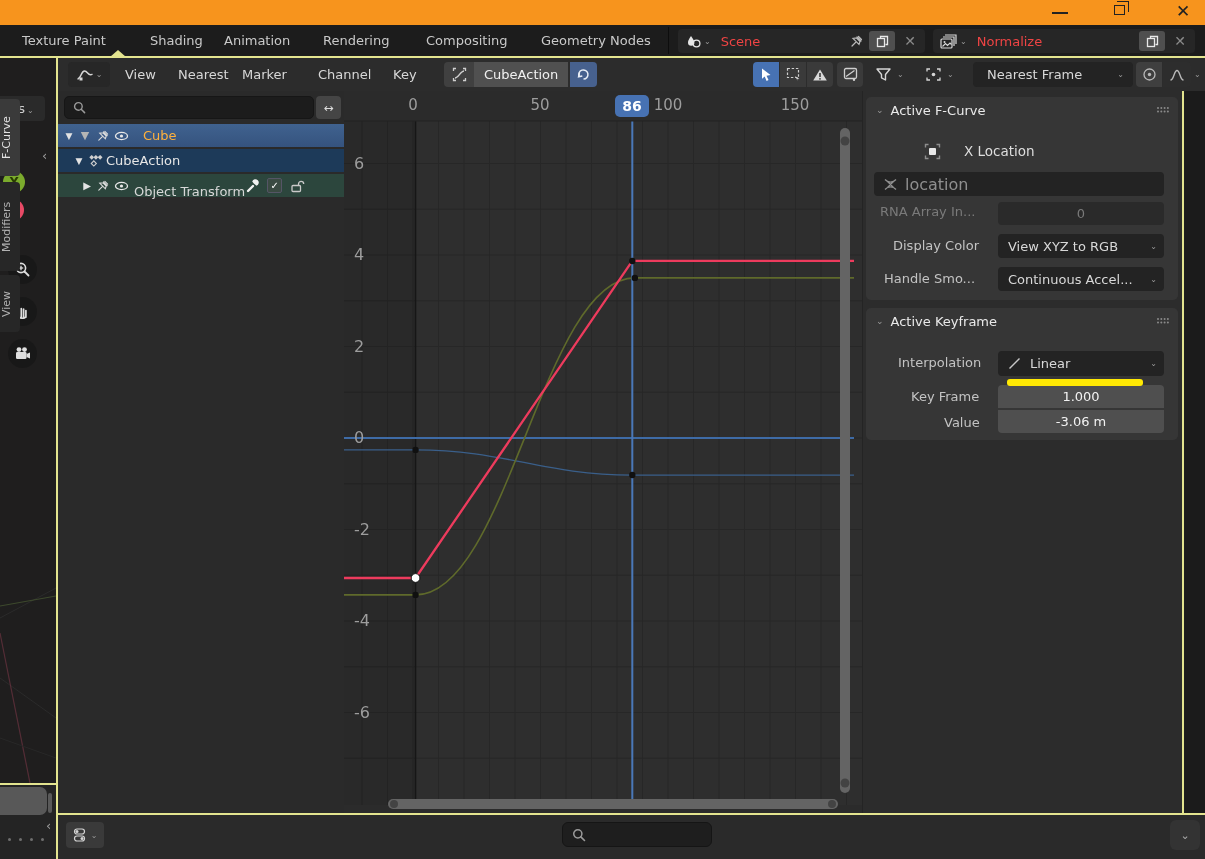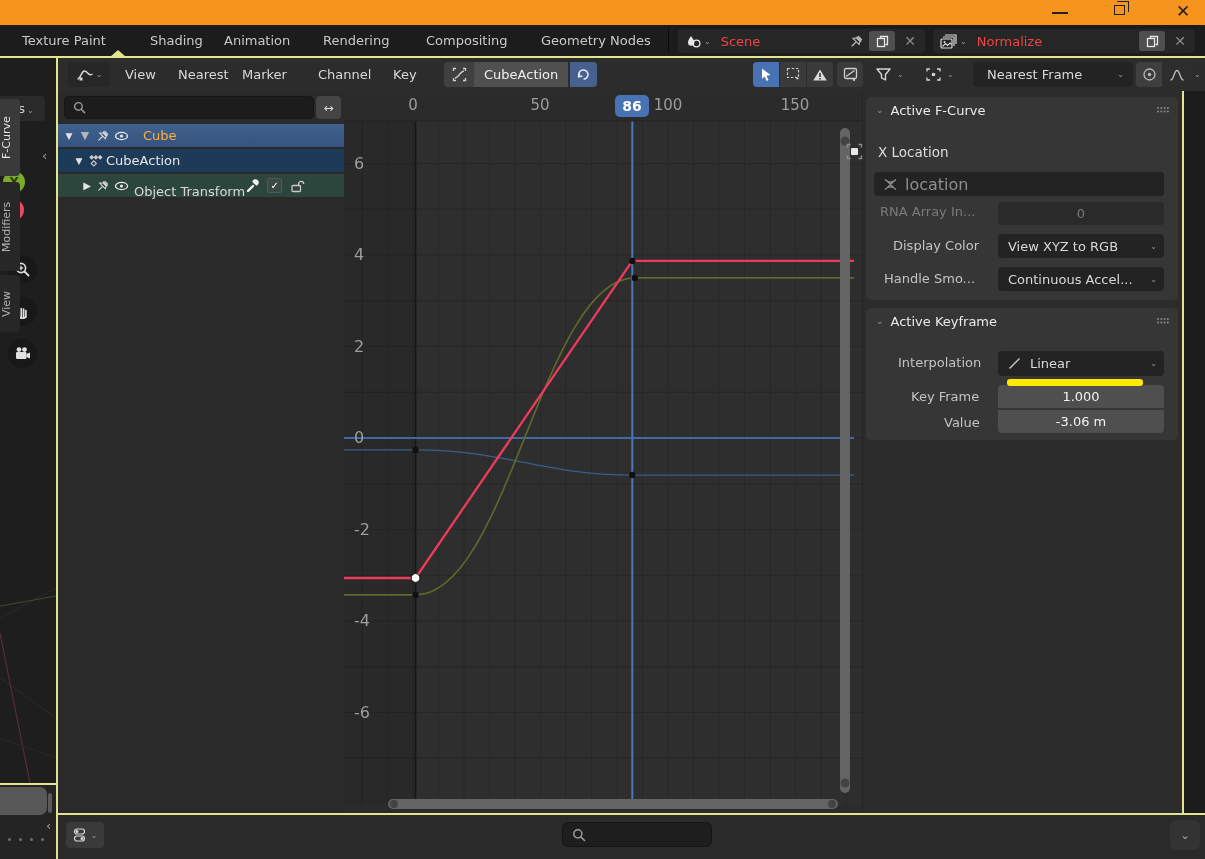--- a/index.html
+++ b/index.html
@@ -470,21 +470,21 @@
               <circle cx="11.9" cy="2" r="1"></circle>
               <circle cx="2" cy="5.5" r="1"></circle>
               <circle cx="5.3" cy="5.5" r="1"></circle>
               <circle cx="8.6" cy="5.5" r="1"></circle>
               <circle cx="11.9" cy="5.5" r="1"></circle>
             </g>
           </svg>
       </span>
     </div>
   </div>
-  <div class="abs" style="left:846px; top:143px; display:flex; align-items:center;">
+  <div class="abs" style="left:924px; top:143px; display:flex; align-items:flex-start;gap:8px;">
     <span>
       <svg width="17" height="17" viewBox="0 0 17 17">
           <path d="M1.5 4.5 V1.5 H4.5 M12.5 1.5 H15.5 V4.5 M15.5 12.5 V15.5 H12.5 M4.5 15.5 H1.5 V12.5" fill="none" stroke="#8d8d8d" stroke-width="1.4"></path>
           <rect x="5" y="5" width="7" height="7" rx="1" fill="#e8e8e8"></rect>
         </svg>
     </span>
     <span style="margin-left:15px; font-size:13.5px; color:#dedede;" class="txt">X Location</span>
   </div>
   <div class="abs" style="left:874px; top:172px; width:290px; height:24px; background:#232323; border-radius:4px; display:flex; align-items:center;">
     <span style="padding:0 7px 0 9px; display:flex;">

